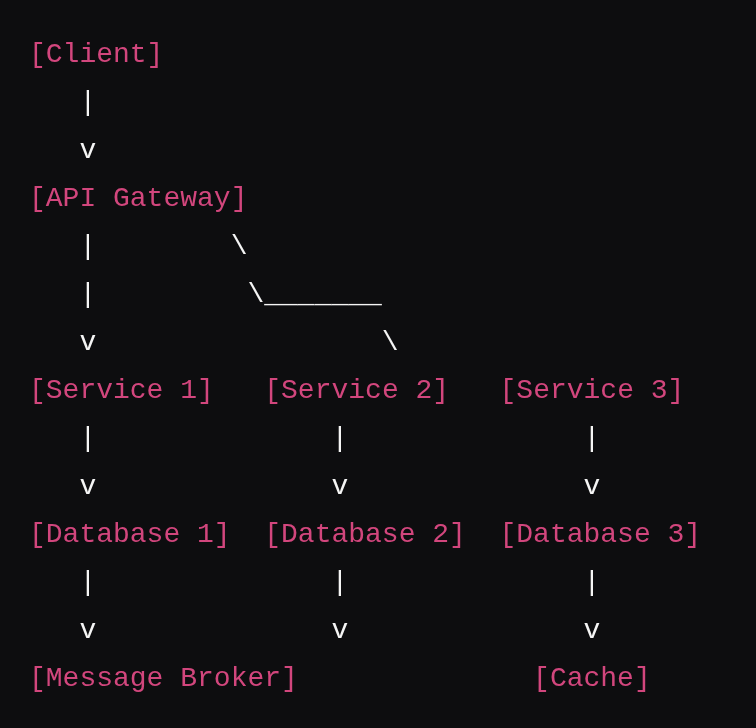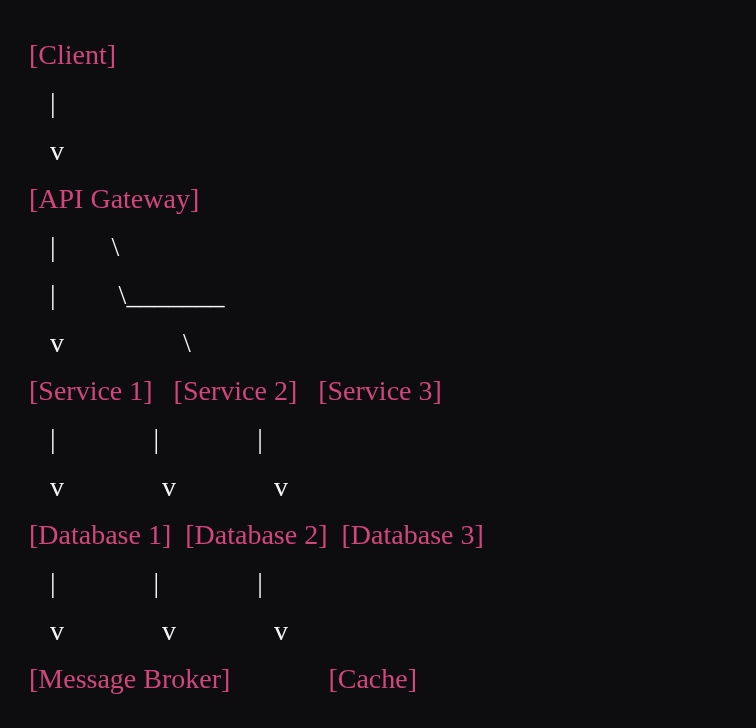--- a/index.html
+++ b/index.html
@@ -8,21 +8,21 @@
   }
   body {
     width: 756px;
     height: 728px;
     overflow: hidden;
     background: var(--bg, #0d0d0f);
   }
   pre.ascii-diagram {
     margin: 0;
     padding: 31px 0 0 29px;
-    font-family: Liberation Serif, serif;
+    font-family: Liberation Mono, monospace;
     font-size: 28px;
     line-height: 48px;
     white-space: pre;
   }
   .line {
     display: block;
   }
   .seg-node {
     color: var(--node-color, #d2467d);
   }

